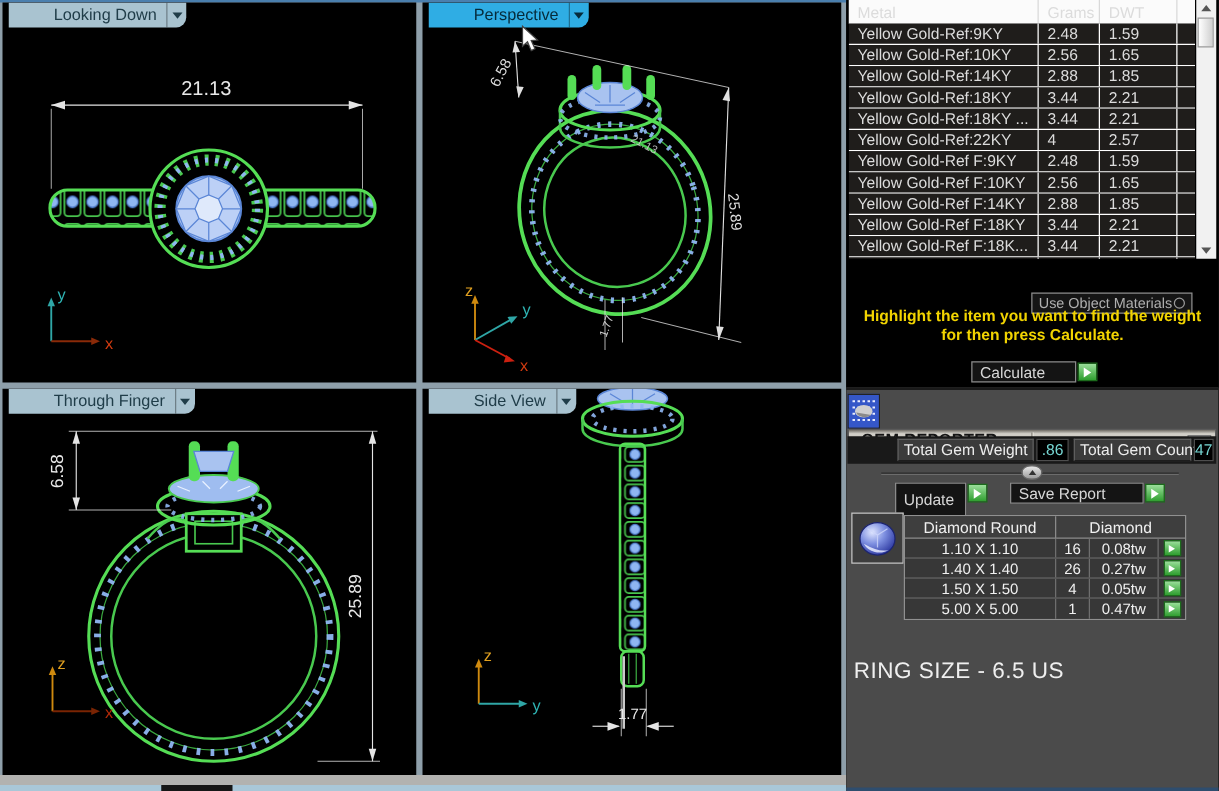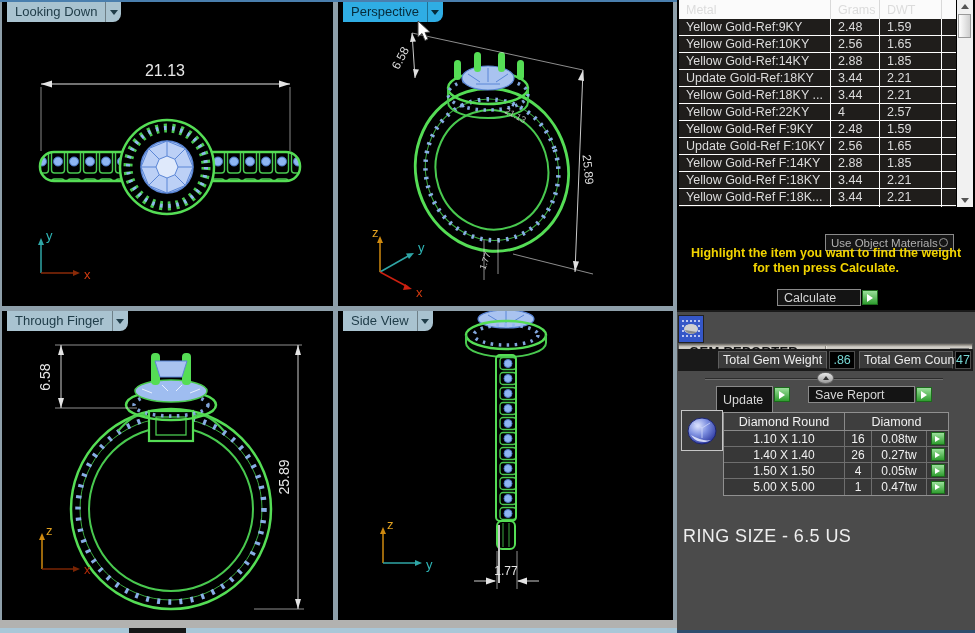--- a/index.html
+++ b/index.html
@@ -13,21 +13,21 @@
   .viewport{position:absolute;background:#000;overflow:hidden;}
   #vp1{left:2px;top:2px;width:331px;height:304px;}
   #vp2{left:338px;top:2px;width:335px;height:304px;}
   #vp3{left:2px;top:311px;width:331px;height:309px;}
   #vp4{left:338px;top:311px;width:335px;height:309px;}
   .vp-svg{position:absolute;left:0;top:0;}
 
   .vp-tab{position:absolute;left:5px;top:0;height:20px;display:flex;align-items:stretch;
           border-bottom-right-radius:8px;overflow:hidden;font-size:13px;z-index:5;
           box-shadow:0 1px 2px rgba(0,0,0,.7);}
-  .vp-tab .lbl{padding:2px 8px 0 8px;}
+  .vp-tab .lbl{padding:2px 8px 0 8px;margin-left:28px;}
   .vp-tab .arr{width:16px;display:flex;align-items:center;justify-content:center;
                border-left:1px solid rgba(0,0,0,.35);}
   .tab-inactive{background:#a9c3d0;color:#203d49;}
   .tab-active{background:#2fade4;color:#062b3a;}
   .tri-down{width:0;height:0;border-left:4px solid transparent;border-right:4px solid transparent;
             border-top:5px solid #203d49;}
   .tab-active .tri-down{border-top-color:#062b3a;}
 
   .bar-gray{position:absolute;left:0;top:620px;width:677px;height:8px;background:#b2b2b0;}
   .bar-blue{position:absolute;left:0;top:628px;width:677px;height:5px;background:#a9c7d8;}
@@ -377,21 +377,21 @@
             <div class="mcell c2">1.65</div>
             <div class="mcell c3"></div>
           </div>
           <div class="mrow">
             <div class="mcell c0">Yellow Gold-Ref:14KY</div>
             <div class="mcell c1">2.88</div>
             <div class="mcell c2">1.85</div>
             <div class="mcell c3"></div>
           </div>
           <div class="mrow">
-            <div class="mcell c0">Update Gold-Ref:18KY</div>
+            <div class="mcell c0">Yellow Gold-Ref:18KY</div>
             <div class="mcell c1">3.44</div>
             <div class="mcell c2">2.21</div>
             <div class="mcell c3"></div>
           </div>
           <div class="mrow">
             <div class="mcell c0">Yellow Gold-Ref:18KY ...</div>
             <div class="mcell c1">3.44</div>
             <div class="mcell c2">2.21</div>
             <div class="mcell c3"></div>
           </div>
@@ -401,21 +401,21 @@
             <div class="mcell c2">2.57</div>
             <div class="mcell c3"></div>
           </div>
           <div class="mrow">
             <div class="mcell c0">Yellow Gold-Ref F:9KY</div>
             <div class="mcell c1">2.48</div>
             <div class="mcell c2">1.59</div>
             <div class="mcell c3"></div>
           </div>
           <div class="mrow">
-            <div class="mcell c0">Update Gold-Ref F:10KY</div>
+            <div class="mcell c0">Yellow Gold-Ref F:10KY</div>
             <div class="mcell c1">2.56</div>
             <div class="mcell c2">1.65</div>
             <div class="mcell c3"></div>
           </div>
           <div class="mrow">
             <div class="mcell c0">Yellow Gold-Ref F:14KY</div>
             <div class="mcell c1">2.88</div>
             <div class="mcell c2">1.85</div>
             <div class="mcell c3"></div>
           </div>

